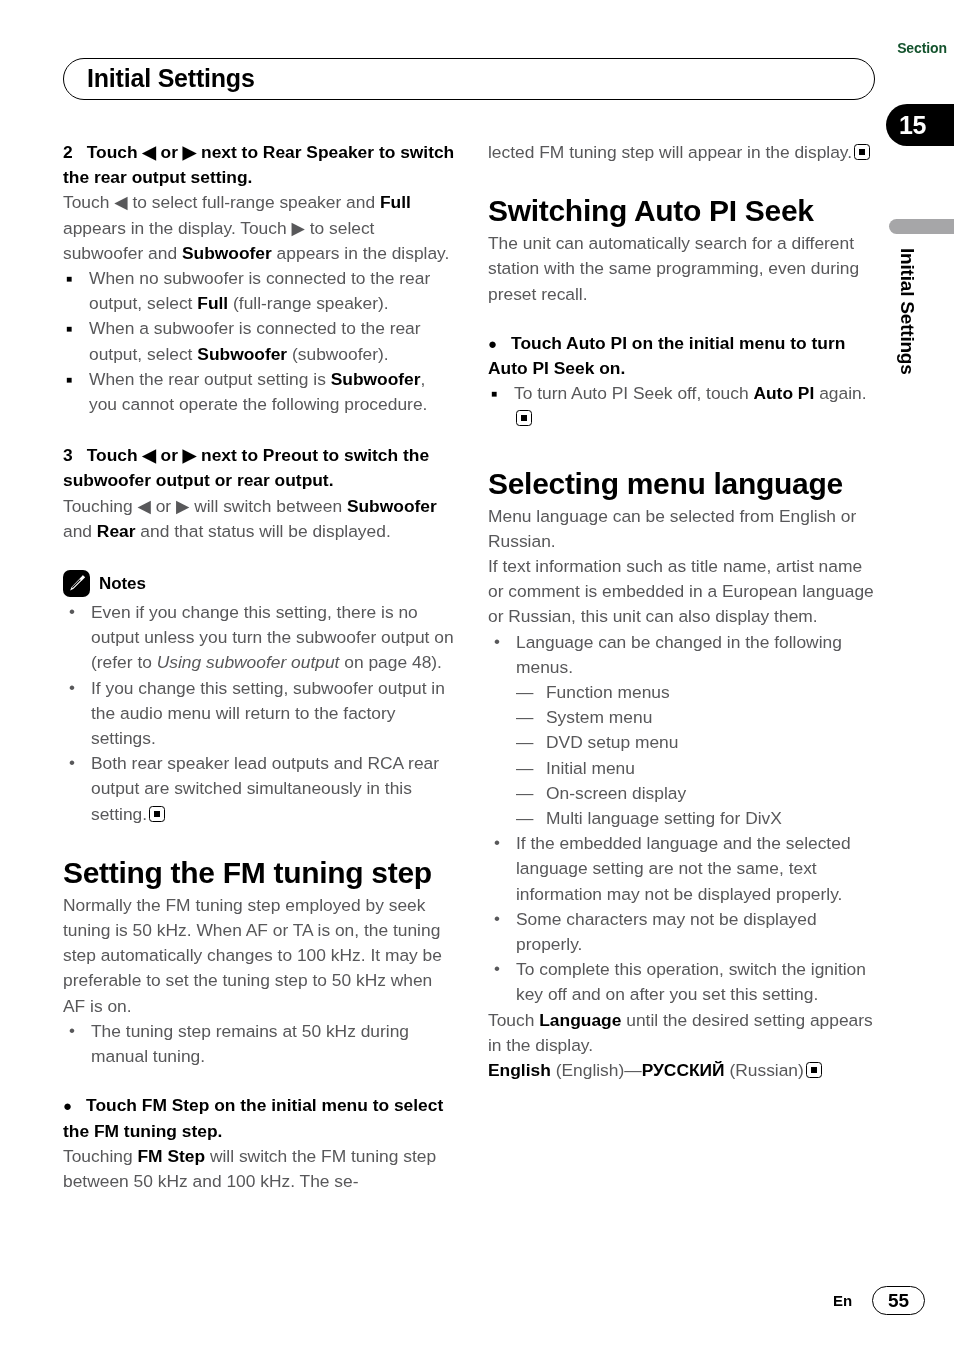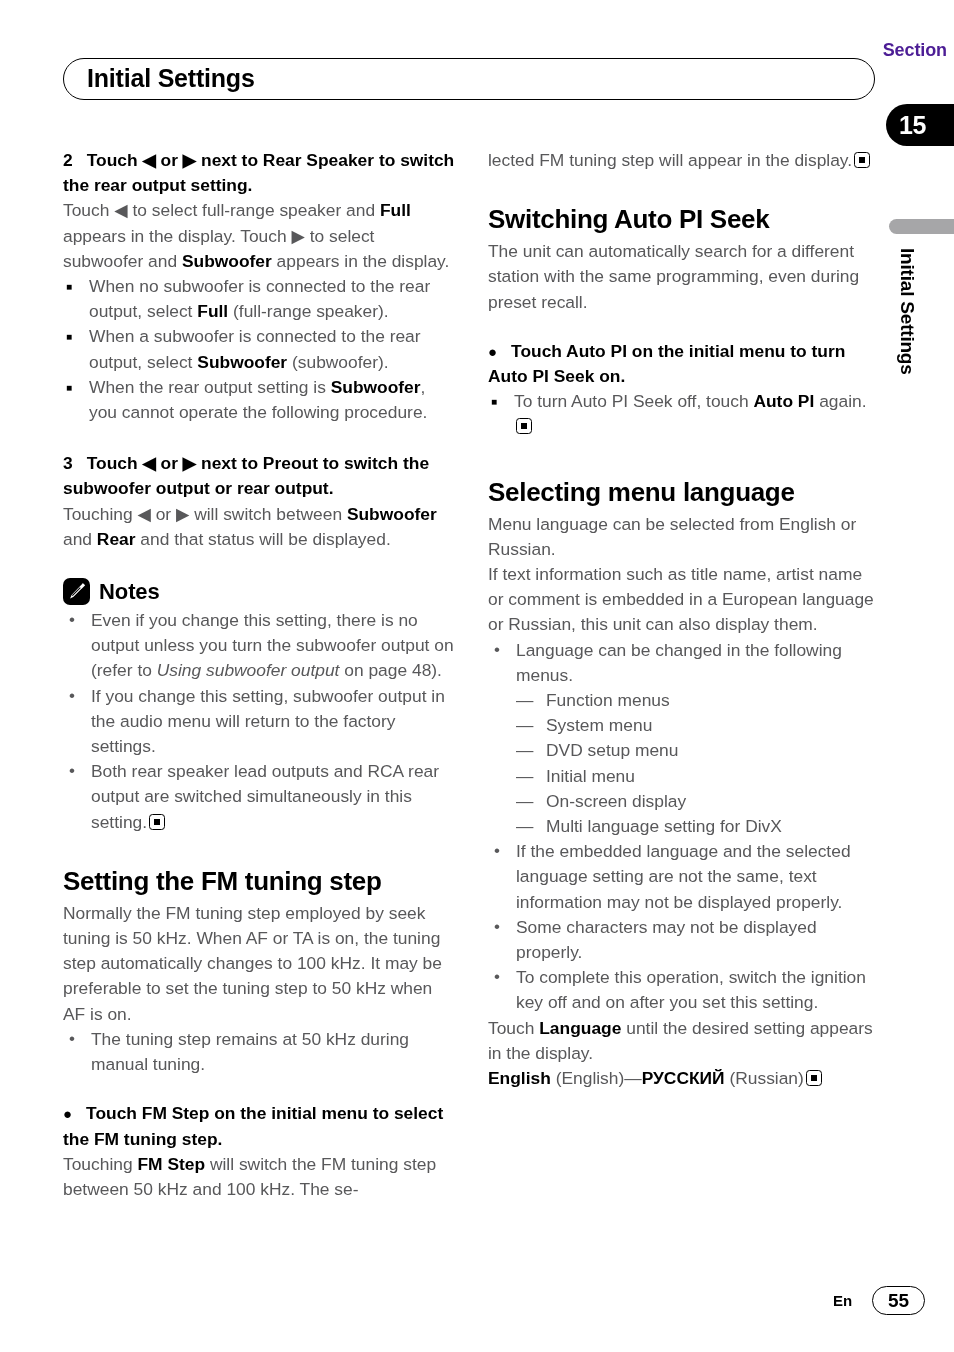--- a/index.html
+++ b/index.html
@@ -39,23 +39,23 @@
     font-size: 25px;
     font-weight: bold;
     color: #000;
     letter-spacing: -0.2px;
     white-space: nowrap;
   }
   .section-word {
     position: absolute;
     top: 40px;
     right: 7px;
-    font-size: 18px;
-    font-weight: bold;
-    color: #4c1d95;
+    font-size: 14px;
+    font-weight: bold;
+    color: #14532d;
     letter-spacing: -0.1px;
   }
   .section-badge {
     position: absolute;
     top: 58px;
     left: 886px;
     width: 68px;
     height: 42px;
     background: #000;
     border-radius: 21px 0 0 21px;
@@ -89,21 +89,21 @@
     color: #000;
     writing-mode: vertical-rl;
     text-orientation: mixed;
     letter-spacing: -0.2px;
     white-space: nowrap;
   }
 
   
   .col {
     position: absolute;
-    top: 148px;
+    top: 140px;
     width: 392px;
     font-size: 17.4px;
     line-height: 25.2px;
   }
   .col-left  { left: 63px;  }
   .col-right { left: 488px; }
 
   p { margin: 0; }
   .b { font-weight: bold; color: #000; }
   .i { font-style: italic; }
@@ -161,21 +161,21 @@
   }
   .dash-item > .mk {
     position: absolute;
     left: 28px;
     top: 0;
     line-height: 25.2px;
   }
 
   
   h2.sec {
-    font-size: 26px;
+    font-size: 30px;
     font-weight: bold;
     color: #000;
     margin: 30px 0 4px 0;
     line-height: 32px;
     letter-spacing: -0.3px;
   }
   h2.sec.tight { margin-top: 36px; }
   .spacer-md { height: 26px; }
 
   
@@ -208,21 +208,21 @@
   }
   .notes-icon {
     width: 27px; height: 27px;
     background: #000;
     border-radius: 7px;
     position: relative;
     flex: 0 0 auto;
   }
   .notes-icon svg { position: absolute; left: 0; top: 0; }
   .notes-label {
-    font-size: 22px;
+    font-size: 17px;
     font-weight: bold;
     color: #000;
     letter-spacing: -0.1px;
   }
 
   
   .footer-lang {
     position: absolute;
     left: 833px;
     top: 1292px;

